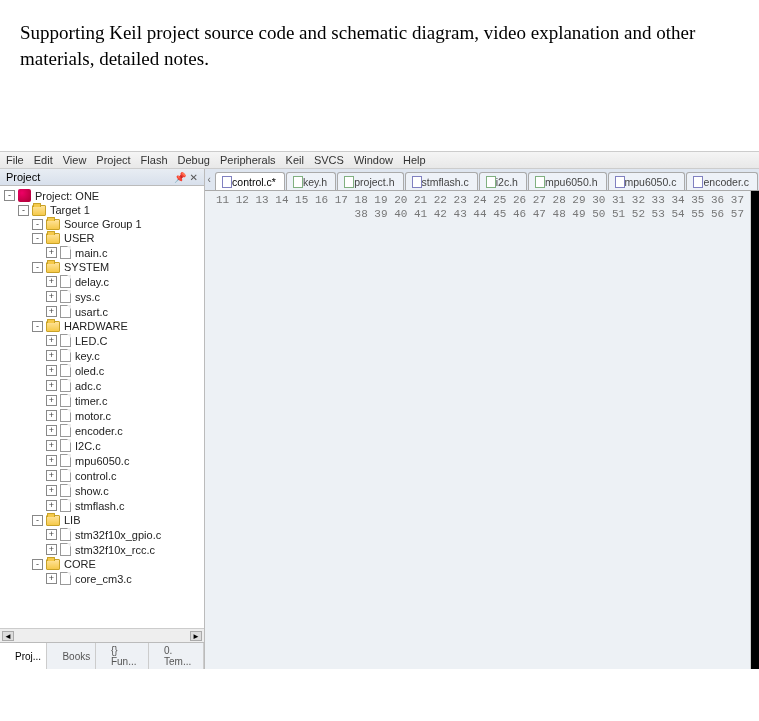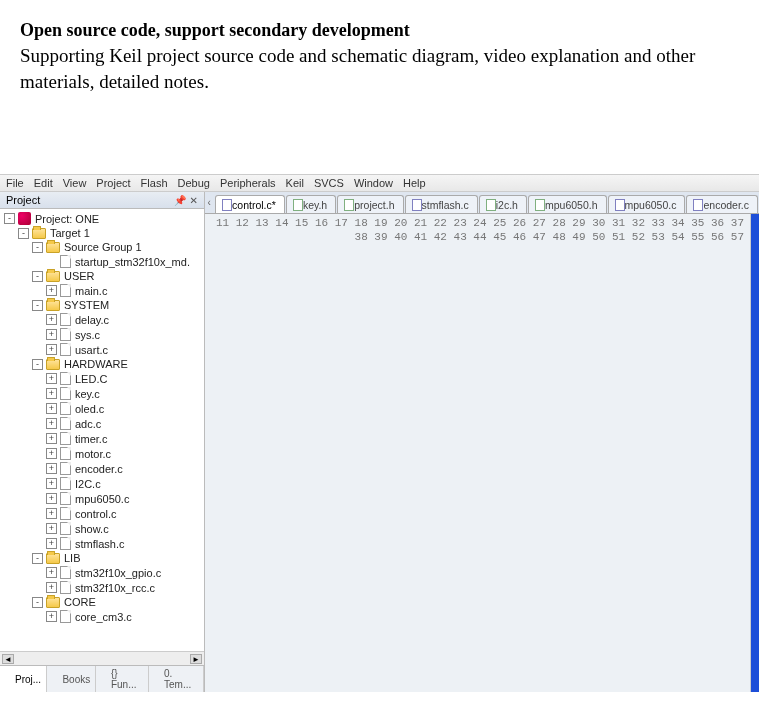--- a/index.html
+++ b/index.html
@@ -168,42 +168,41 @@
     width:12px; text-align:center; color:#666; font-size:10px;
     align-self:center; margin-right:2px;
   }
   .code-area {
     flex:1;
     display:flex;
     overflow:hidden;
     font-family: Consolas, "Courier New", monospace;
     font-size: 11px;
     line-height: 14px;
-    background:#1d4ed8;
+    background:#000000;
   }
   .gutter {
     background:#edf1f5;
     color:#777;
     text-align:right;
     padding:2px 6px 2px 4px;
     border-right:1px solid #ccc;
     user-select:none;
   }
   .code {
     flex:1;
     padding:2px 0 2px 8px;
     white-space:pre;
     overflow:auto;
   }
 </style>
 </head>
 <body>
 
 <div class="header-text">
-  <div class="header-title">Open source code, support secondary development</div>
   <div class="header-sub">Supporting Keil project source code and schematic diagram, video explanation and other materials, detailed notes.</div>
 </div>
 
 <div class="ide">
   <div class="menubar" id="menubar"><span>File</span><span>Edit</span><span>View</span><span>Project</span><span>Flash</span><span>Debug</span><span>Peripherals</span><span>Keil</span><span>SVCS</span><span>Window</span><span>Help</span></div>
   <div class="workspace">
     <div class="left-panel">
       <div class="panel-title">
         <span>Project</span>
         <span class="pin">📌 ✕</span>
@@ -219,26 +218,20 @@
             <span class="spacer" style="width: 18px;"></span>
             <span class="toggle">-</span>
             <span class="folder-icon"></span>
             <span class="tree-label">Target 1</span>
           </div>
           <div class="tree-row">
             <span class="spacer" style="width: 32px;"></span>
             <span class="toggle">-</span>
             <span class="folder-icon"></span>
             <span class="tree-label">Source Group 1</span>
-          </div>
-          <div class="tree-row">
-            <span class="spacer" style="width: 46px;"></span>
-            <span style="width: 14px; display: inline-block;"></span>
-            <span class="file-icon"></span>
-            <span class="tree-label">startup_stm32f10x_md.</span>
           </div>
           <div class="tree-row">
             <span class="spacer" style="width: 32px;"></span>
             <span class="toggle">-</span>
             <span class="folder-icon"></span>
             <span class="tree-label">USER</span>
           </div>
           <div class="tree-row">
             <span class="spacer" style="width: 46px;"></span>
             <span class="toggle">+</span>

